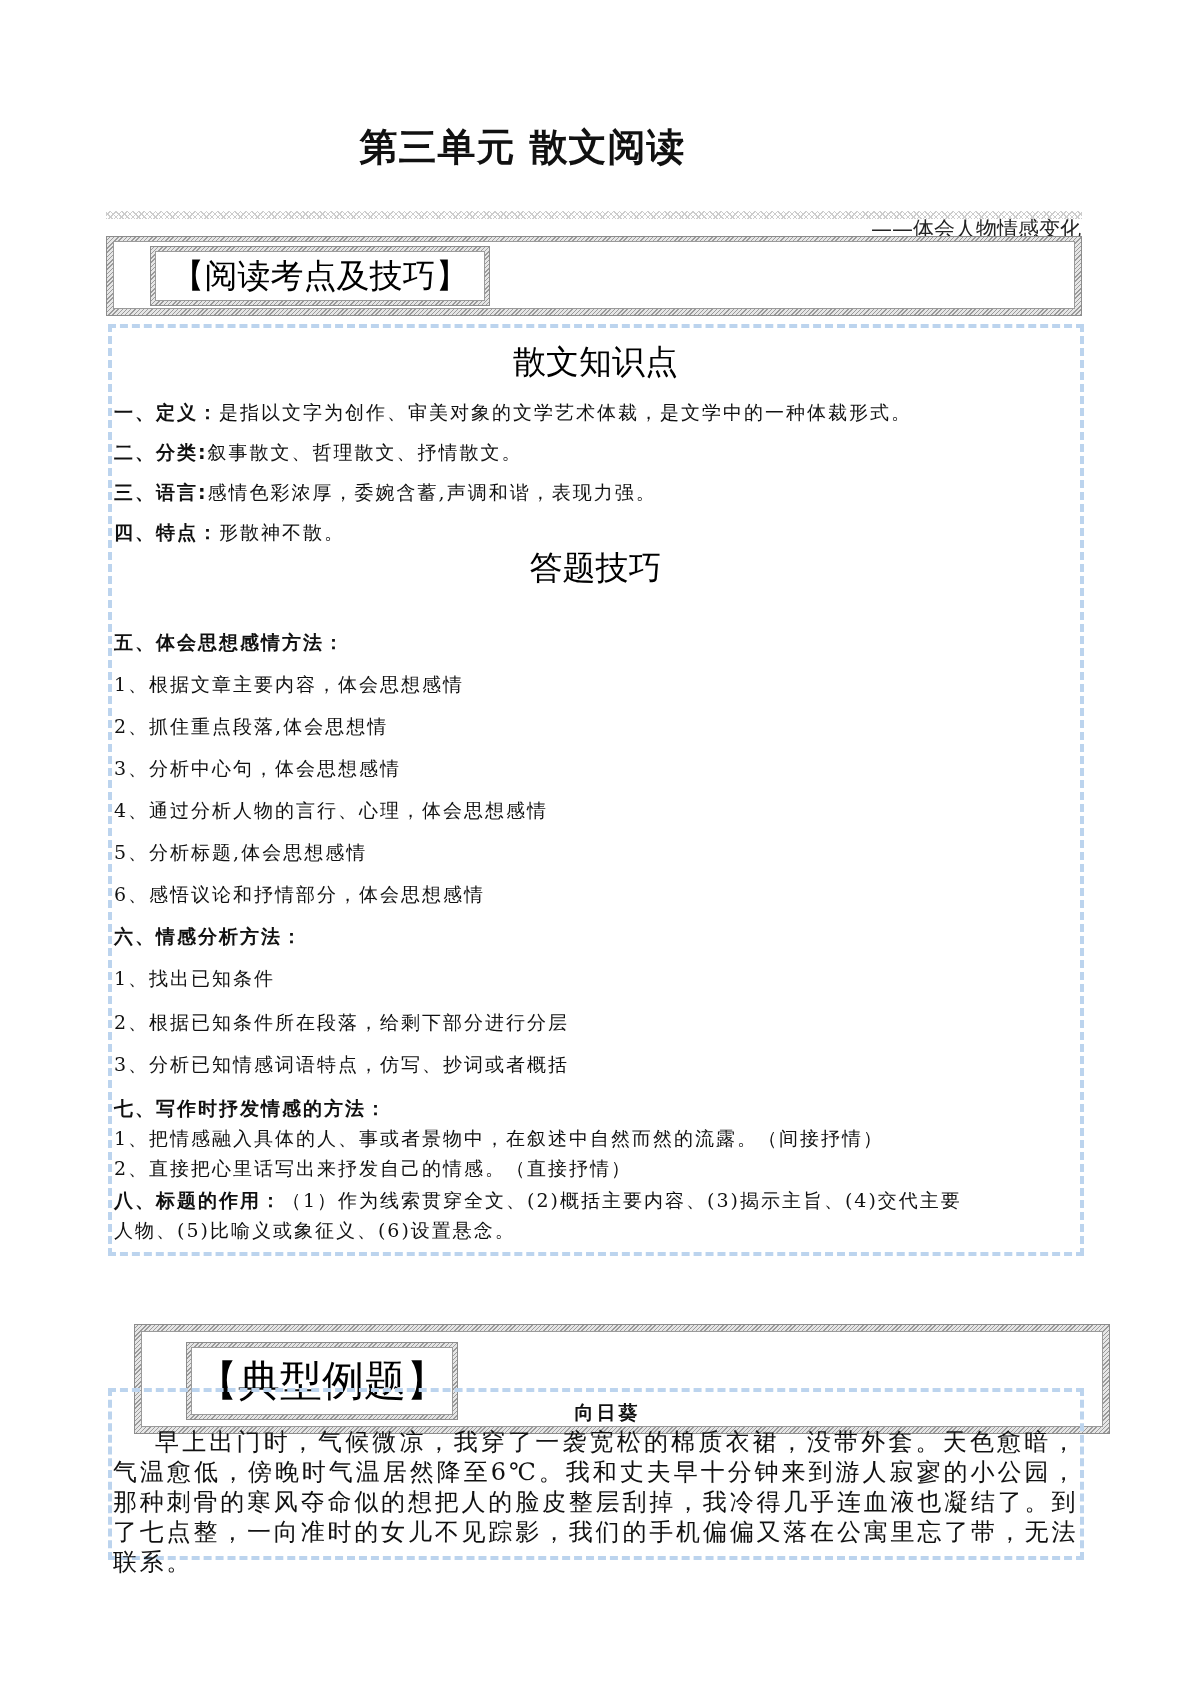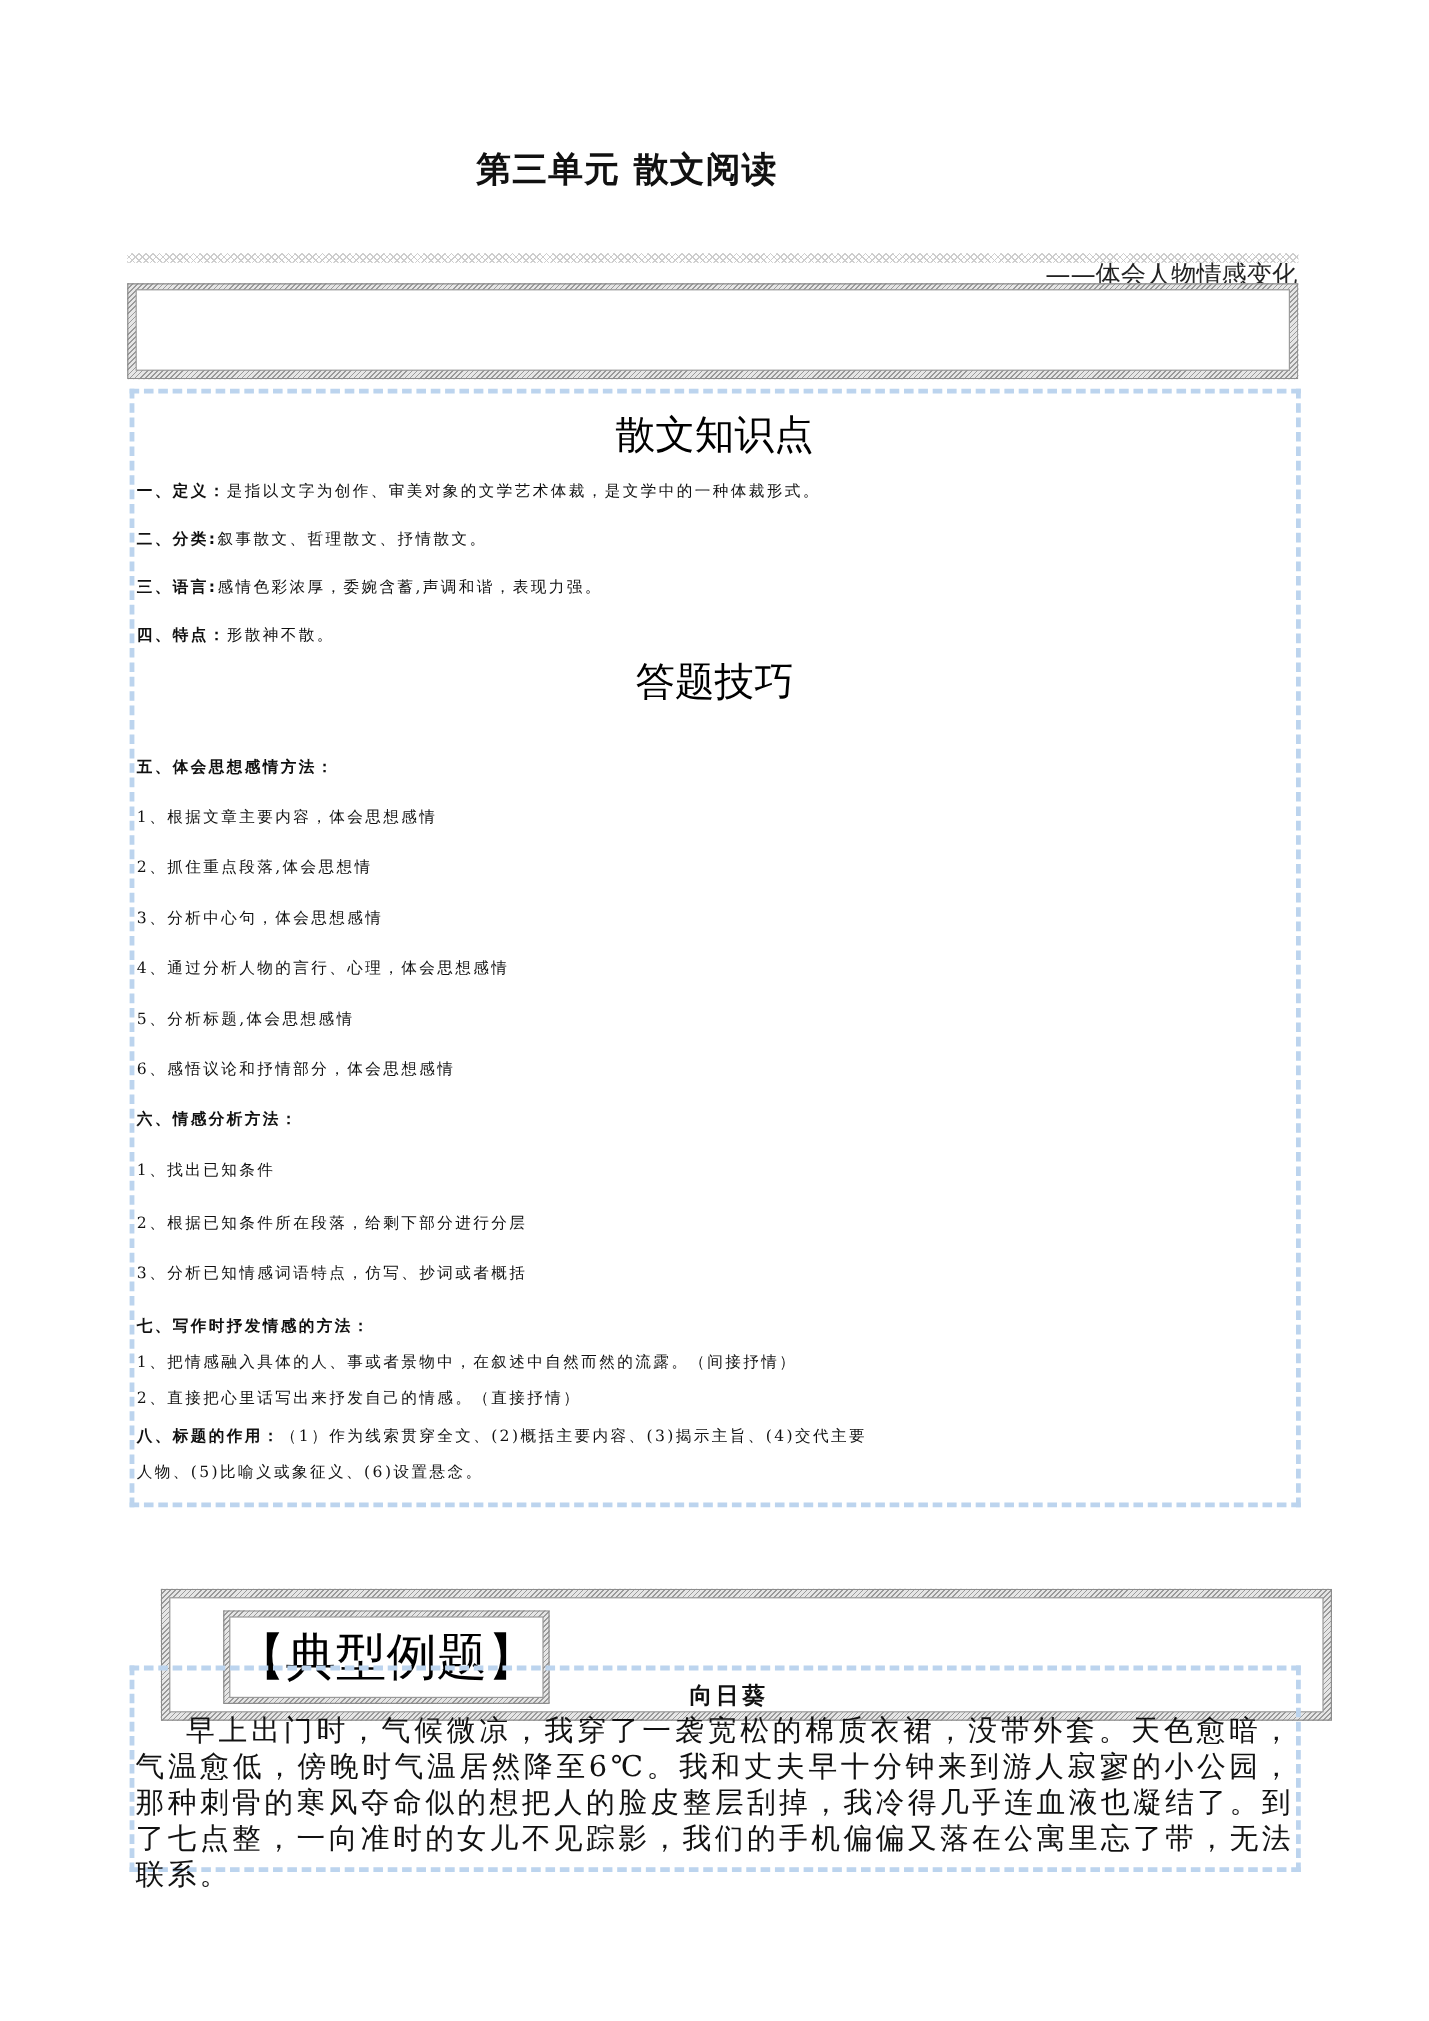--- a/index.html
+++ b/index.html
@@ -16,21 +16,21 @@
       color: #111;
     }
     .page-title {
       position: absolute;
       left: 0;
       width: 1045px;
       top: 122px;
       text-align: center;
       font-family: "DejaVu Sans", "Liberation Sans", sans-serif;
       font-weight: bold;
-      font-size: 29px;
+      font-size: 38px;
       letter-spacing: 1px;
     }
     .page-subtitle {
       position: absolute;
       right: 110px;
       top: 178px;
       font-family: "DejaVu Sans", "Liberation Sans", sans-serif;
       font-size: 21px;
       color: #222;
       margin-top: 37px;
@@ -85,21 +85,21 @@
       left: 0;
       width: 100%;
       text-align: center;
       font-family: "DejaVu Sans", "Liberation Sans", sans-serif;
       font-size: 33px;
       color: #000;
     }
     .line {
       position: absolute;
       left: 114px;
-      font-size: 13px;
+      font-size: 19px;
       white-space: nowrap;
       letter-spacing: 2px;
       color: #111;
     }
     .line b {
       font-family: "DejaVu Sans", "Liberation Sans", sans-serif;
       font-weight: bold;
       letter-spacing: 2px;
     }
     .essay-title {
@@ -128,20 +128,23 @@
   </style>
 </head>
 <body>
 
 <div class="page-title">第三单元  散文阅读</div>
 <div class="page-subtitle">——体会人物情感变化</div>
 <div class="zigzag-divider"></div>
 
 <div class="hatch-frame" style="left:106px; top:236px; width:976px; height:80px;">
   <div class="inner-white" style="left:8px; top:6px; right:8px; bottom:8px;"></div>
+  <div class="badge-frame" style="left:44px; top:10px; width:340px; height:60px;">
+    <div class="badge-inner" style="font-size:33px;">【阅读考点及技巧】</div>
+  </div>
 </div>
 
 <div class="dash-box" style="left:108px; top:324px; width:976px; height:932px;"></div>
 
 <div class="section-heading" style="top:340px;">散文知识点</div>
 
 <div class="line" style="top:400px;"><b>一、定义：</b><span>是指以文字为创作、审美对象的文学艺术体裁，是文学中的一种体裁形式。</span></div>
 <div class="line" style="top:440px;"><b>二、分类:</b><span>叙事散文、哲理散文、抒情散文。</span></div>
 <div class="line" style="top:480px;"><b>三、语言:</b><span>感情色彩浓厚，委婉含蓄,声调和谐，表现力强。</span></div>
 <div class="line" style="top:520px;"><b>四、特点：</b><span>形散神不散。</span></div>

